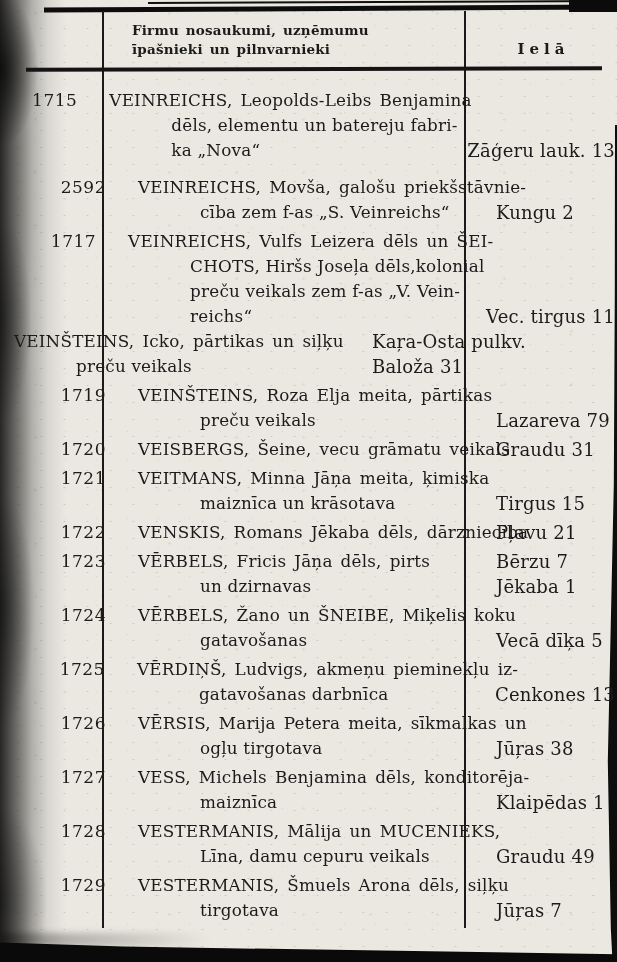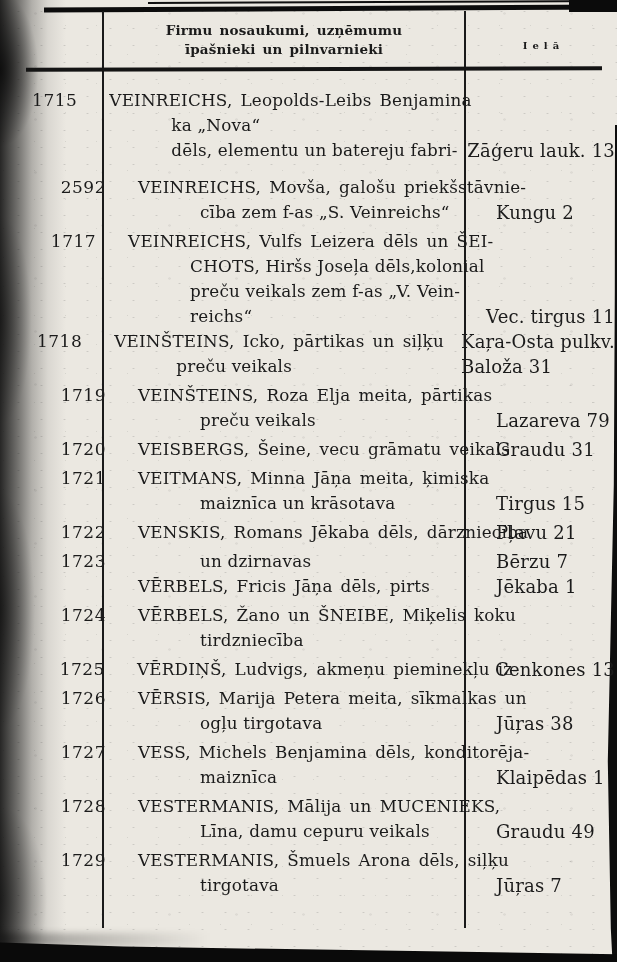--- a/index.html
+++ b/index.html
@@ -42,25 +42,25 @@
   }
   .band-bottom{
     position:absolute;left:0;bottom:0;width:617px;height:28px;background:#0a0a0a;
     clip-path:polygon(0 30%,20% 45%,100% 72%,100% 100%,0 100%);
   }
   .band-shadow{position:absolute;left:0;bottom:15px;width:210px;height:14px;
     background:linear-gradient(to right,rgba(0,0,0,.35),rgba(0,0,0,0));filter:blur(3px);}
   
   .header-firms{
     position:absolute;left:104px;top:21px;width:360px;box-sizing:border-box;padding:0 28px;
-    text-align:center;font-weight:bold;font-size:13.5px;line-height:19px;letter-spacing:.2px;word-spacing:2px;
+    text-align:left;font-weight:bold;font-size:13.5px;line-height:19px;letter-spacing:.2px;word-spacing:2px;
   }
   .header-street{
     position:absolute;left:466px;top:40px;width:150px;text-align:center;
-    font-weight:bold;font-size:10px;letter-spacing:5px;text-indent:5px;
+    font-weight:bold;font-size:15px;letter-spacing:5px;text-indent:5px;
   }
   
   .rows{position:absolute;left:0;top:88px;width:617px;}
   .row{display:flex;margin-bottom:4px;}
   .row:nth-child(1){margin-bottom:12px;}
   .row:nth-child(3){margin-bottom:0;justify-content:space-between;}
   .cell-num{width:124px;box-sizing:border-box;padding-right:18px;text-align:right;
     font-size:17px;line-height:25px;letter-spacing:.5px;}
   .cell-desc{width:361px;box-sizing:border-box;padding-left:14px;padding-right:6px;
     font-size:16.8px;line-height:25px;letter-spacing:.2px;}
@@ -91,22 +91,22 @@
   <div class="rule-header"></div>
 
   <div class="header-firms">Firmu nosaukumi, uzņēmumu īpašnieki un pilnvarnieki</div>
   <div class="header-street">Ielā</div>
 
   <div class="rows">
     <div class="row">
       <div class="cell-num">1715</div>
       <div class="cell-desc">
           <div class="dline first">VEINREICHS, Leopolds-Leibs Benjamina</div>
+          <div class="dline cont">dēls, elementu un batereju fabri-</div>
           <div class="dline cont">ka „Nova“</div>
-          <div class="dline cont">dēls, elementu un batereju fabri-</div>
         </div>
       <div class="cell-addr">
           <div class="aline">Zāģeru lauk. 13</div>
         </div>
     </div>
 
     <div class="row">
       <div class="cell-num">2592</div>
       <div class="cell-desc">
           <div class="dline first">VEINREICHS, Movša, galošu priekšstāvnie-</div>
@@ -124,21 +124,20 @@
           <div class="dline cont">CHOTS, Hiršs Joseļa dēls,kolonial</div>
           <div class="dline cont">preču veikals zem f-as „V. Vein-</div>
           <div class="dline cont">reichs“</div>
         </div>
       <div class="cell-addr">
           <div class="aline">Vec. tirgus 11</div>
         </div>
     </div>
 
     <div class="row">
-      <div class="cell-num">1718</div>
       <div class="cell-desc">
           <div class="dline first">VEINŠTEINS, Icko, pārtikas un siļķu</div>
           <div class="dline cont">preču veikals</div>
         </div>
       <div class="cell-addr">
           <div class="aline">Kaŗa-Osta pulkv.</div>
           <div class="aline">Baloža 31</div>
         </div>
     </div>
 
@@ -180,41 +179,45 @@
           <div class="dline first">VENSKIS, Romans Jēkaba dēls, dārzniecība</div>
         </div>
       <div class="cell-addr">
           <div class="aline">Pļavu 21</div>
         </div>
     </div>
 
     <div class="row">
       <div class="cell-num">1723</div>
       <div class="cell-desc">
+          <div class="dline first">VĒRBELS, Fricis Jāņa dēls, pirts</div>
           <div class="dline cont">un dzirnavas</div>
-          <div class="dline first">VĒRBELS, Fricis Jāņa dēls, pirts</div>
         </div>
       <div class="cell-addr">
           <div class="aline">Bērzu 7</div>
           <div class="aline">Jēkaba 1</div>
         </div>
     </div>
 
     <div class="row">
       <div class="cell-num">1724</div>
       <div class="cell-desc">
           <div class="dline first">VĒRBELS, Žano un ŠNEIBE, Miķelis koku</div>
-          <div class="dline cont">tirdzniecība</div>
+          <div class="dline cont">gatavošanas</div>
+        </div>
+      <div class="cell-addr">
+          <div class="aline">Vecā dīķa 5</div>
         </div>
     </div>
 
     <div class="row">
       <div class="cell-num">1725</div>
       <div class="cell-desc">
           <div class="dline first">VĒRDIŅŠ, Ludvigs, akmeņu pieminekļu iz-</div>
+          <div class="dline cont">gatavošanas darbnīca</div>
         </div>
       <div class="cell-addr">
           <div class="aline">Cenkones 13</div>
         </div>
     </div>
 
     <div class="row">
       <div class="cell-num">1726</div>
       <div class="cell-desc">
           <div class="dline first">VĒRSIS, Marija Petera meita, sīkmalkas un</div>

